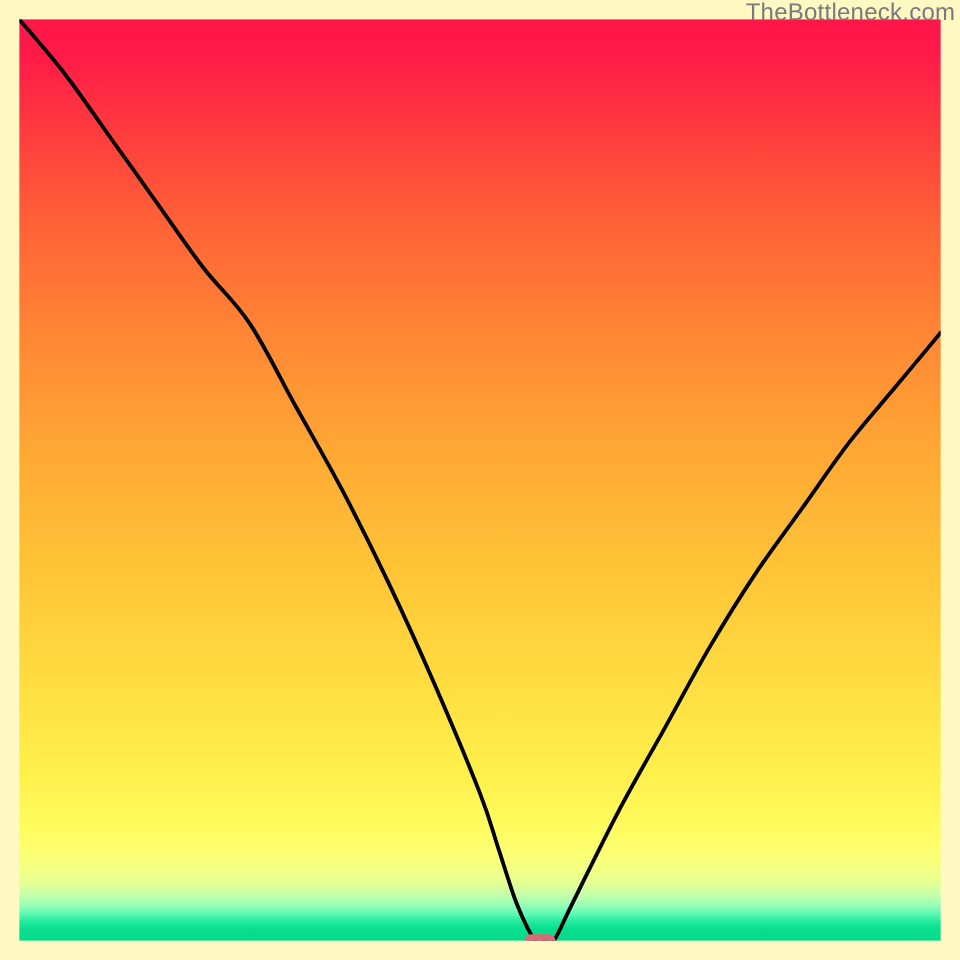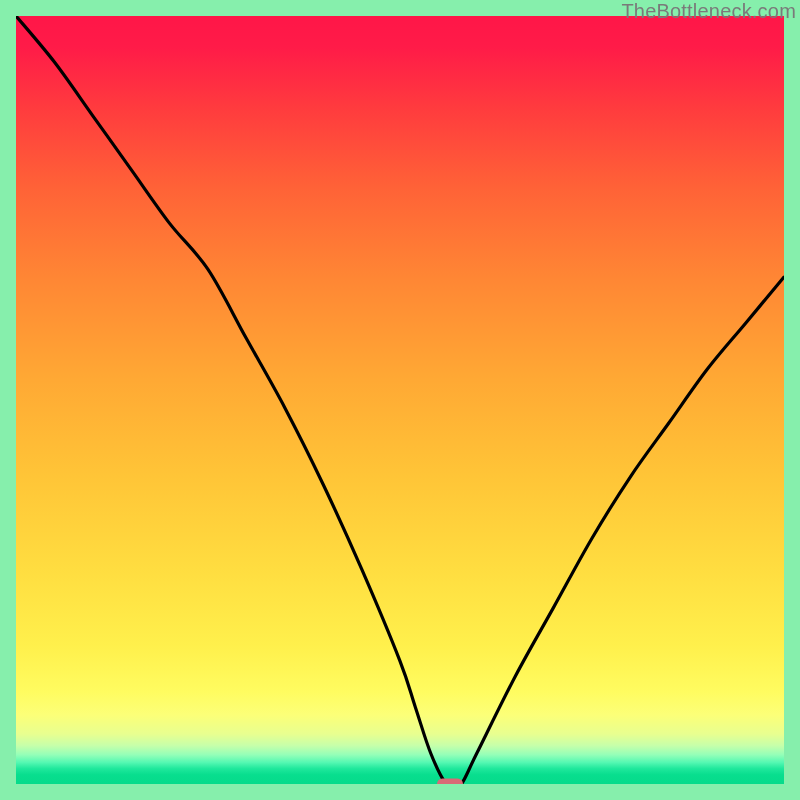--- a/index.html
+++ b/index.html
@@ -8,21 +8,21 @@
     width: 800px;
     height: 800px;
     overflow: hidden;
     background: #000;
     font-family: Arial, Helvetica, sans-serif;
   }
   .frame {
     position: relative;
     width: 800px;
     height: 800px;
-    background: #86efac;
+    background: #fef9c3;
   }
   .plot {
     position: absolute;
     left: 16px;
     top: 16px;
     width: 768px;
     height: 768px;
     overflow: hidden;
   }
   .gradient {

